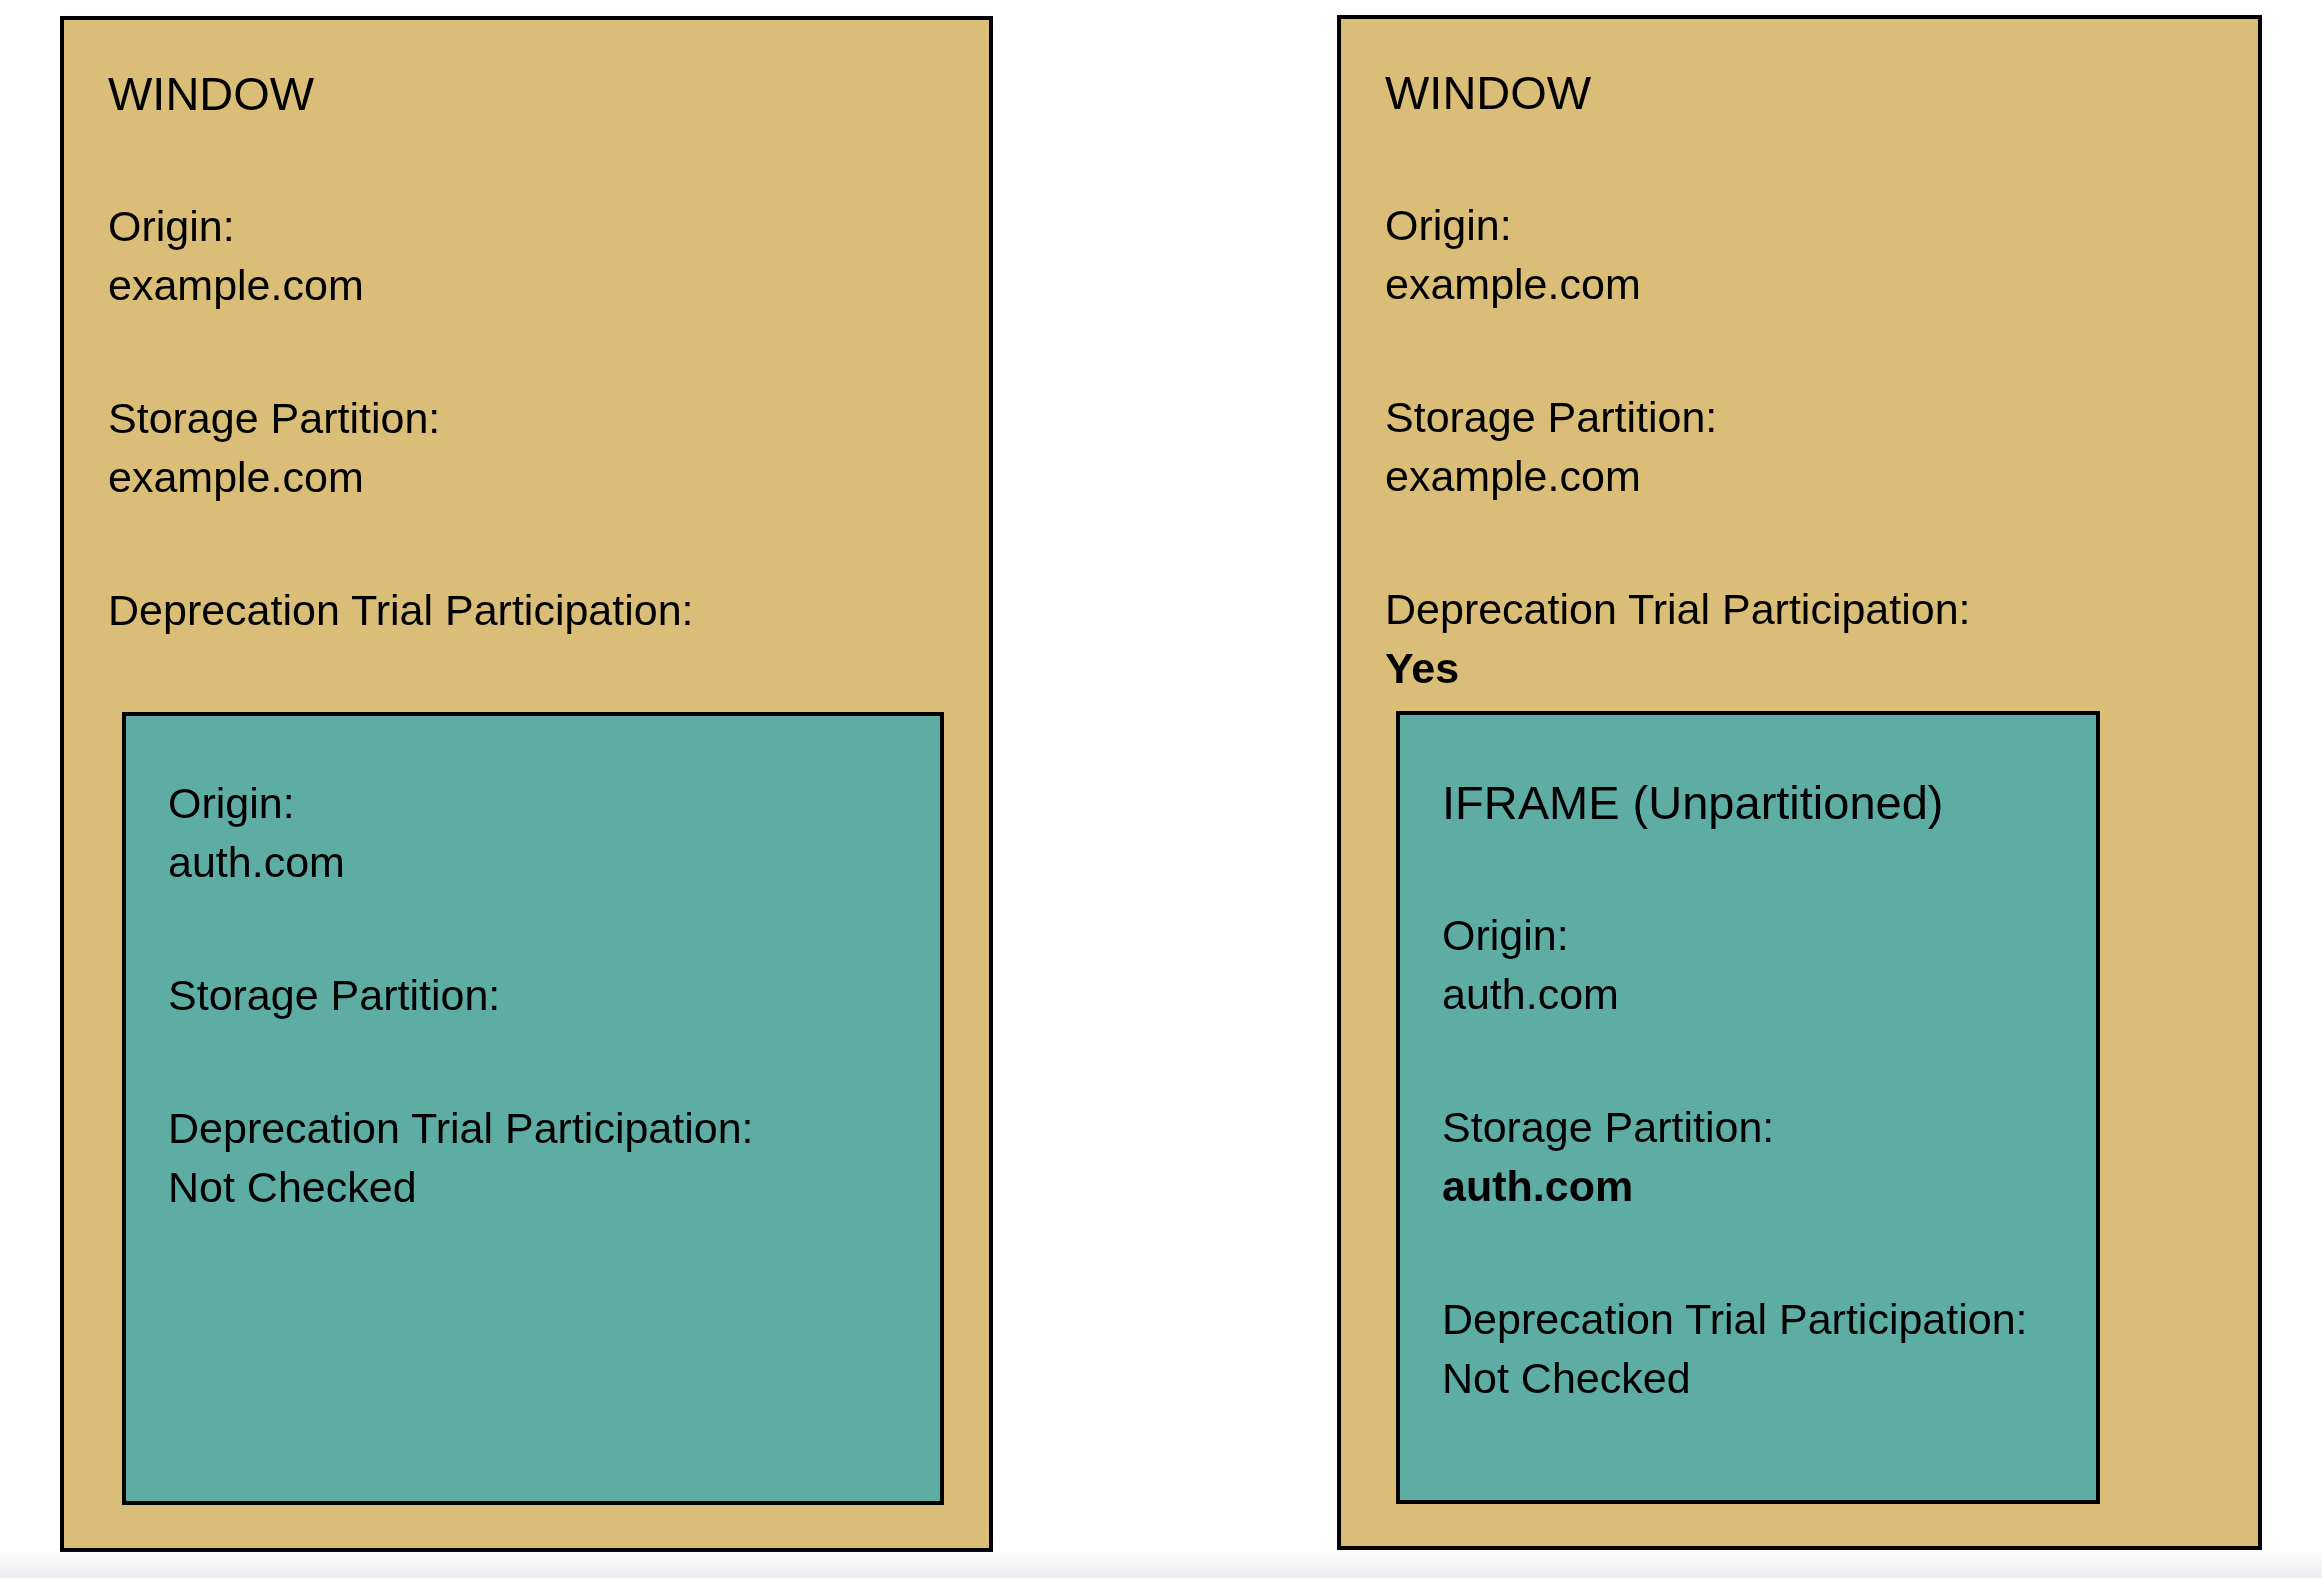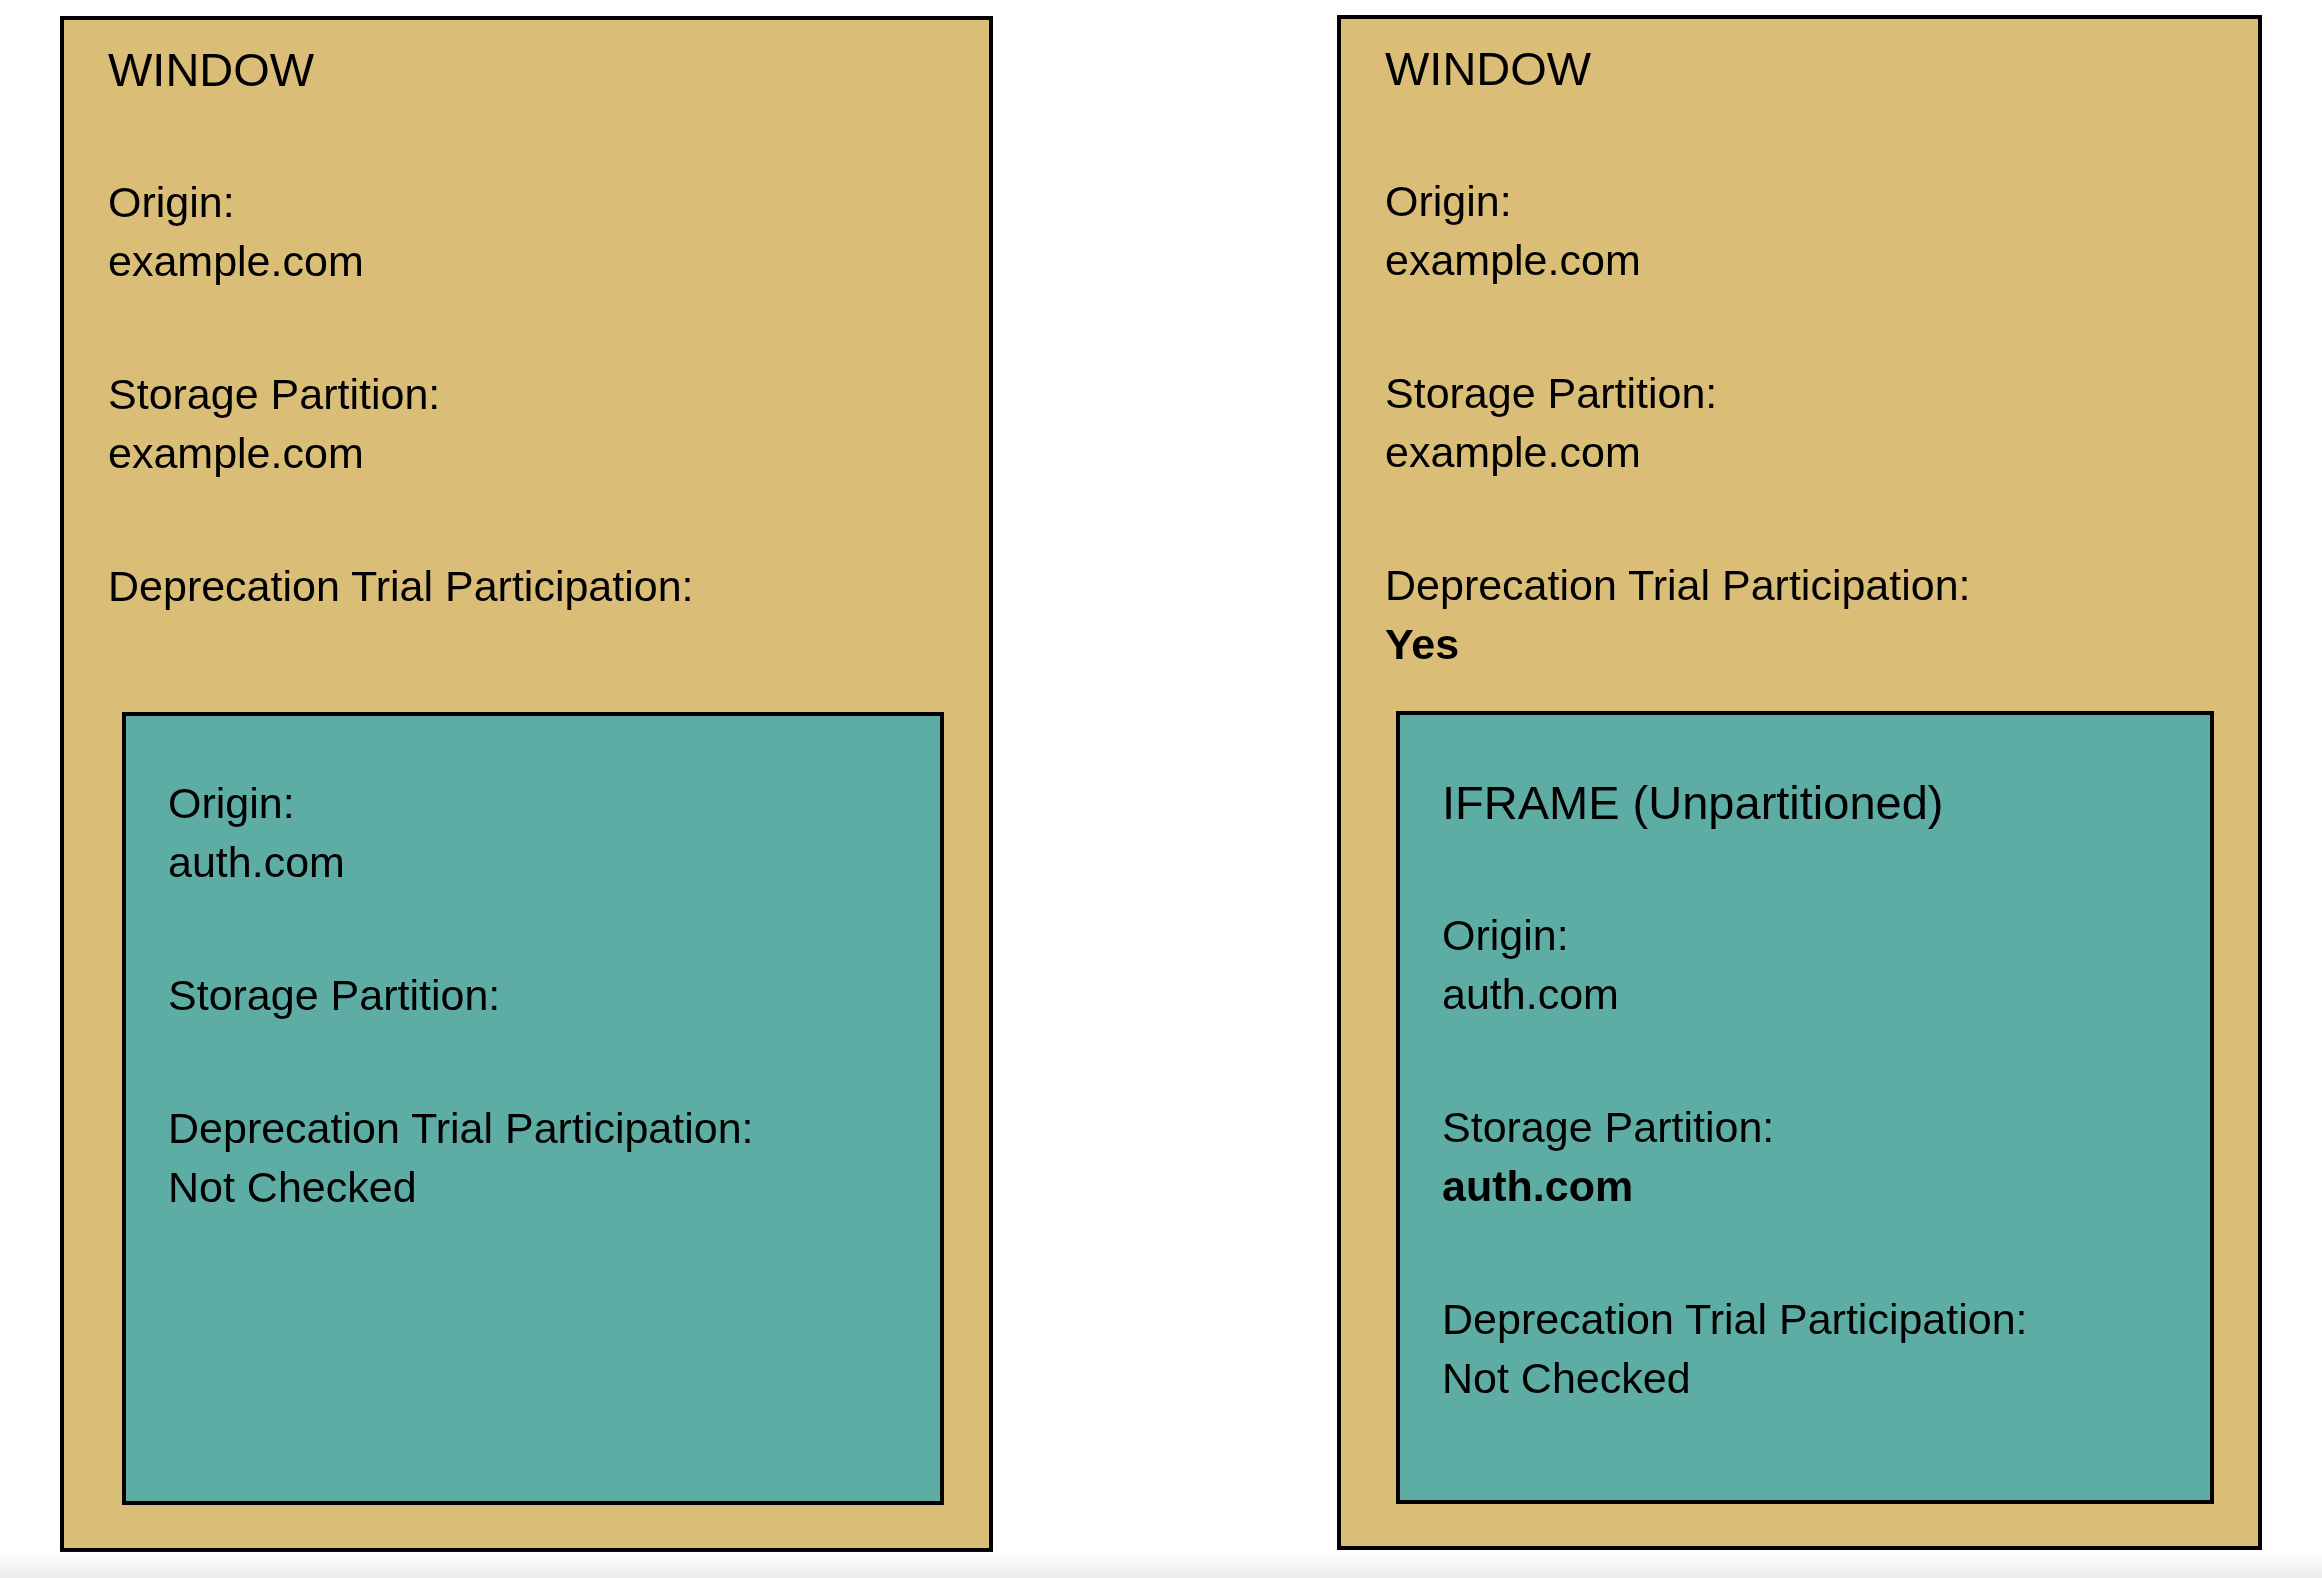--- a/index.html
+++ b/index.html
@@ -14,21 +14,21 @@
     width: 2322px;
     height: 1578px;
     background: #ffffff;
     overflow: hidden;
   }
   .window-box {
     position: absolute;
     box-sizing: border-box;
     background: #DABD76;
     border: 4px solid #000000;
-    padding: 20px 44px;
+    padding: 44px 44px;
   }
   .window-box.left  { left: 60px;   top: 16px; width: 933px; height: 1536px; }
   .window-box.right { left: 1337px; top: 15px; width: 925px; height: 1535px; }
 
   .box-title {
     font-size: 47px;
     line-height: 59px;
     margin: 0 0 74px 0;
     font-weight: normal;
   }
@@ -44,21 +44,21 @@
     position: absolute;
     box-sizing: border-box;
     background: #5EADA4;
     border: 4px solid #000000;
     padding: 58px 42px;
     width: 822px;
     height: 793px;
     top: 692px;
   }
   .window-box.left  .iframe-box { left: 58px; }
-  .window-box.right .iframe-box { left: 55px; width: 818px; }
+  .window-box.right .iframe-box { left: 55px; width: 704px; }
 
   .bottom-shade {
     position: absolute;
     left: 0;
     top: 1550px;
     width: 2322px;
     height: 28px;
     background: linear-gradient(180deg, rgba(250,250,251,0) 0%, #ececef 100%);
   }
 </style>

